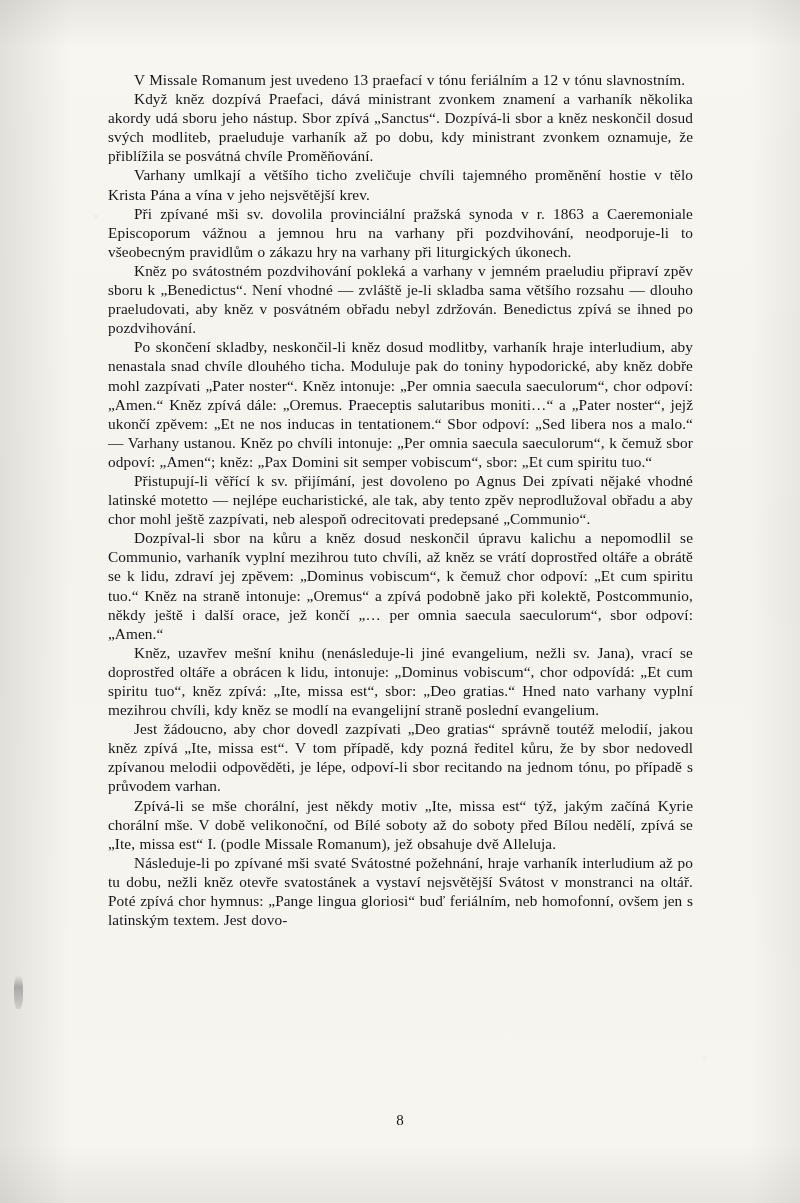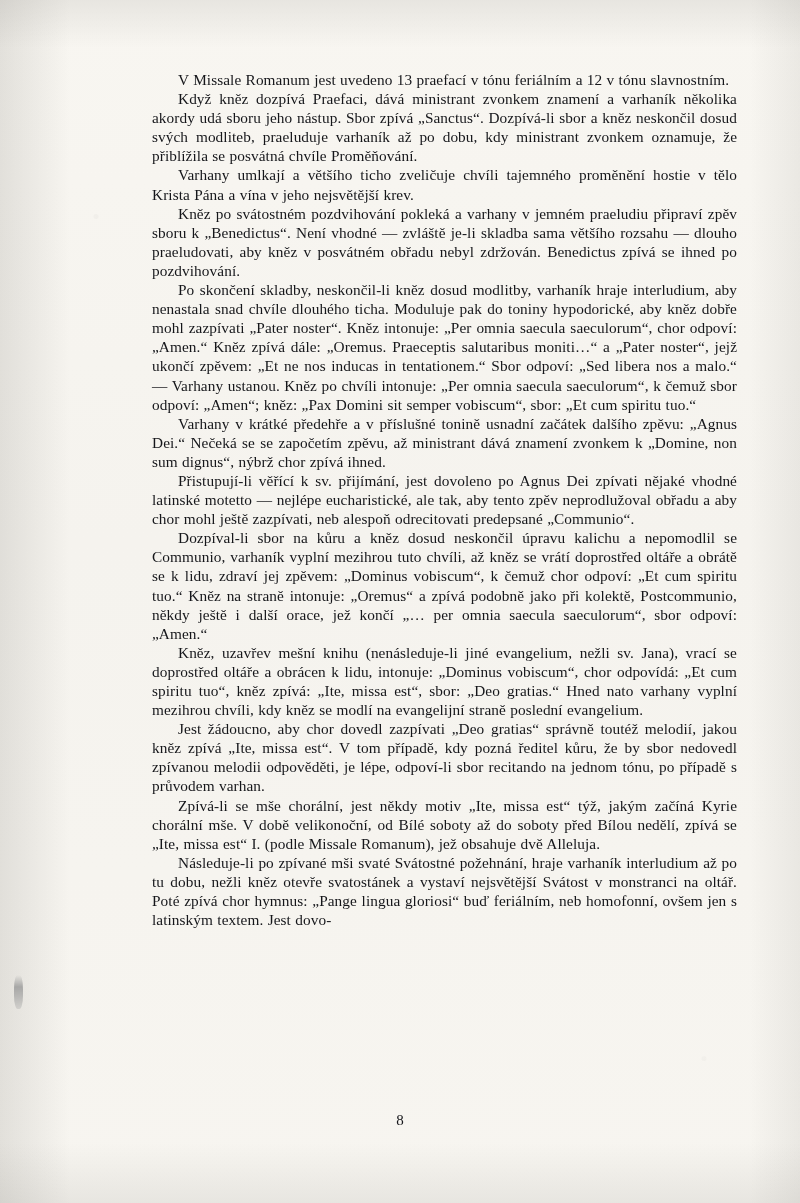--- a/index.html
+++ b/index.html
@@ -25,21 +25,20 @@
       radial-gradient(circle at 34% 77%, rgba(0,0,0,0.022) 0 2px, transparent 3px),
       radial-gradient(circle at 88% 88%, rgba(0,0,0,0.02) 0 2px, transparent 3px),
       linear-gradient(180deg, #f8f6f1 0%, #f5f3ee 45%, #f7f5f0 100%);
     pointer-events: none;
   }
   .content {
     position: absolute;
     left: 108px;
     top: 70px;
     width: 585px;
-    margin-left: 44px;
   }
   p.para {
     margin: 0;
     text-align: justify;
     text-justify: inter-word;
     font-size: 15.3px;
     line-height: 19.1px;
     color: #15161a;
     text-indent: 26px;
     letter-spacing: 0.08px;
@@ -100,23 +99,23 @@
   <div class="shade-left"></div>
   <div class="shade-top"></div>
   <div class="shade-right"></div>
   <div class="shade-bottom"></div>
   <div class="edge-mark"></div>
 
   <div class="content">
     <p class="para">V Missale Romanum jest uvedeno 13 praefací v tónu feriálním a 12 v tónu slavnostním.</p>
     <p class="para">Když kněz dozpívá Praefaci, dává ministrant zvonkem znamení a varhaník několika akordy udá sboru jeho nástup. Sbor zpívá „Sanctus“. Dozpívá-li sbor a kněz neskončil dosud svých modliteb, praeluduje varhaník až po dobu, kdy ministrant zvonkem oznamuje, že přiblížila se posvátná chvíle Proměňování.</p>
     <p class="para">Varhany umlkají a většího ticho zveličuje chvíli tajemného proměnění hostie v tělo Krista Pána a vína v jeho nejsvětější krev.</p>
+    <p class="para">Při zpívané mši sv. dovolila provinciální pražská synoda v r. 1863 a Caeremoniale Episcoporum vážnou a jemnou hru na varhany při pozdvihování, neodporuje-li to všeobecným pravidlům o zákazu hry na varhany při liturgických úkonech.</p>
     <p class="para">Kněz po svátostném pozdvihování pokleká a varhany v jemném praeludiu připraví zpěv sboru k „Benedictus“. Není vhodné — zvláště je-li skladba sama většího rozsahu — dlouho praeludovati, aby kněz v posvátném obřadu nebyl zdržován. Benedictus zpívá se ihned po pozdvihování.</p>
     <p class="para">Po skončení skladby, neskončil-li kněz dosud modlitby, varhaník hraje interludium, aby nenastala snad chvíle dlouhého ticha. Moduluje pak do toniny hypodorické, aby kněz dobře mohl zazpívati „Pater noster“. Kněz intonuje: „Per omnia saecula saeculorum“, chor odpoví: „Amen.“ Kněz zpívá dále: „Oremus. Praeceptis salutaribus moniti…“ a „Pater noster“, jejž ukončí zpěvem: „Et ne nos inducas in tentationem.“ Sbor odpoví: „Sed libera nos a malo.“ — Varhany ustanou. Kněz po chvíli intonuje: „Per omnia saecula saeculorum“, k čemuž sbor odpoví: „Amen“; kněz: „Pax Domini sit semper vobiscum“, sbor: „Et cum spiritu tuo.“</p>
-    <p class="para">Varhany v krátké předehře a v příslušné tonině usnadní začátek dalšího zpěvu: „Agnus Dei.“ Nečeká se se započetím zpěvu, až ministrant dává znamení zvonkem k „Domine, non sum dignus“, nýbrž chor zpívá ihned.</p>
     <p class="para">Přistupují-li věřící k sv. přijímání, jest dovoleno po Agnus Dei zpívati nějaké vhodné latinské motetto — nejlépe eucharistické, ale tak, aby tento zpěv neprodlužoval obřadu a aby chor mohl ještě zazpívati, neb alespoň odrecitovati predepsané „Communio“.</p>
     <p class="para">Dozpíval-li sbor na kůru a kněz dosud neskončil úpravu kalichu a nepomodlil se Communio, varhaník vyplní mezihrou tuto chvíli, až kněz se vrátí doprostřed oltáře a obrátě se k lidu, zdraví jej zpěvem: „Dominus vobiscum“, k čemuž chor odpoví: „Et cum spiritu tuo.“ Kněz na straně intonuje: „Oremus“ a zpívá podobně jako při kolektě, Postcommunio, někdy ještě i další orace, jež končí „… per omnia saecula saeculorum“, sbor odpoví: „Amen.“</p>
     <p class="para">Kněz, uzavřev mešní knihu (nenásleduje-li jiné evangelium, nežli sv. Jana), vrací se doprostřed oltáře a obrácen k lidu, intonuje: „Dominus vobiscum“, chor odpovídá: „Et cum spiritu tuo“, kněz zpívá: „Ite, missa est“, sbor: „Deo gratias.“ Hned nato varhany vyplní mezihrou chvíli, kdy kněz se modlí na evangelijní straně poslední evangelium.</p>
     <p class="para">Jest žádoucno, aby chor dovedl zazpívati „Deo gratias“ správně toutéž melodií, jakou kněz zpívá „Ite, missa est“. V tom případě, kdy pozná ředitel kůru, že by sbor nedovedl zpívanou melodii odpověděti, je lépe, odpoví-li sbor recitando na jednom tónu, po případě s průvodem varhan.</p>
     <p class="para">Zpívá-li se mše chorální, jest někdy motiv „Ite, missa est“ týž, jakým začíná Kyrie chorální mše. V době velikonoční, od Bílé soboty až do soboty před Bílou nedělí, zpívá se „Ite, missa est“ I. (podle Missale Romanum), jež obsahuje dvě Alleluja.</p>
     <p class="para">Následuje-li po zpívané mši svaté Svátostné požehnání, hraje varhaník interludium až po tu dobu, nežli kněz otevře svatostánek a vystaví nejsvětější Svátost v monstranci na oltář. Poté zpívá chor hymnus: „Pange lingua gloriosi“ buď feriálním, neb homofonní, ovšem jen s latinským textem. Jest dovo-</p>
   </div>
 
   <div class="folio">8</div>
 </div>

